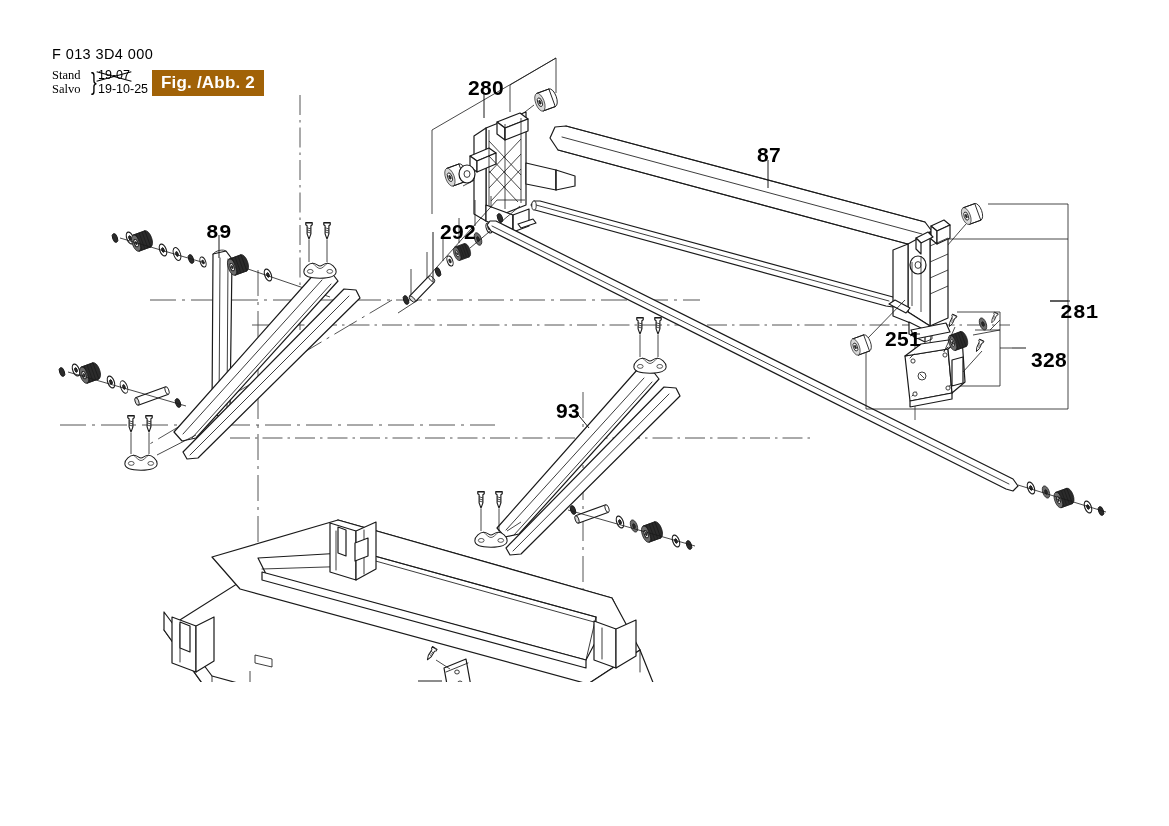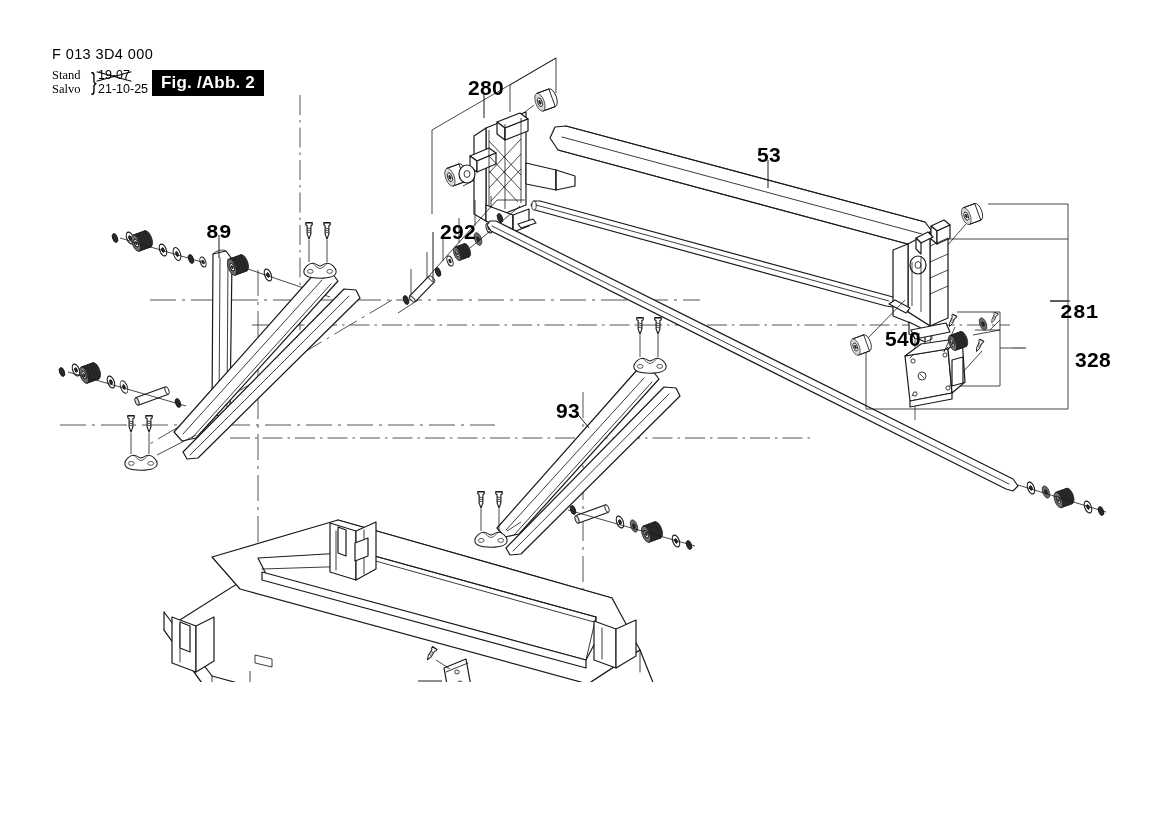--- a/index.html
+++ b/index.html
@@ -75,21 +75,21 @@
   #rev-block .rv-val.struck::before {
     transform: rotate(-15deg);
   }
   #rev-block .rv-val.struck::after {
     transform: rotate(15deg);
   }
   #fig-badge {
     position: absolute;
     left: 152px;
     top: 70px;
-    background: #000000;
+    background: #a16207;
     color: #ffffff;
     font-size: 17px;
     font-weight: bold;
     letter-spacing: 0.2px;
     padding: 3px 9px 4px 9px;
     line-height: 19px;
   }
   #footer-note {
     position: absolute;
     left: 52px;
@@ -702,32 +702,32 @@
   <div class="hdr" id="doc-number">F 013 3D4 000</div>
 
   <div class="hdr" id="rev-block">
     <div class="rv-brace">}</div>
     <div class="rv-row">
       <span class="rv-key">Stand</span>
       <span class="rv-val struck">19-07</span>
     </div>
     <div class="rv-row">
       <span class="rv-key">Salvo</span>
-      <span class="rv-val">21-10-25</span>
+      <span class="rv-val">19-10-25</span>
     </div>
   </div>
 
   <div id="fig-badge">Fig. /Abb. 2</div>
 
 
   <div id="callout-layer">
       <div class="callout" style="left: 468px; top: 76px;">280</div>
-      <div class="callout" style="left: 757px; top: 143px;">53</div>
+      <div class="callout" style="left: 757px; top: 143px;">87</div>
       <div class="callout" style="left: 440px; top: 220px;">292</div>
       <div class="callout" style="left: 206px; top: 221px; font-family: Liberation Mono, monospace;">89</div>
       <div class="callout" style="left: 1060px; top: 301px; font-family: Liberation Mono, monospace;">281</div>
-      <div class="callout" style="left: 885px; top: 327px;">540</div>
-      <div class="callout" style="left: 1031px; top: 348px; margin-left: 44px;">328</div>
+      <div class="callout" style="left: 885px; top: 327px;">251</div>
+      <div class="callout" style="left: 1031px; top: 348px;">328</div>
       <div class="callout" style="left: 556px; top: 399px; text-align: right;">93</div>
       <div class="callout" style="left: 400px; top: 679px;">33</div>
     </div>
 
 </div>
 
 </body></html>

